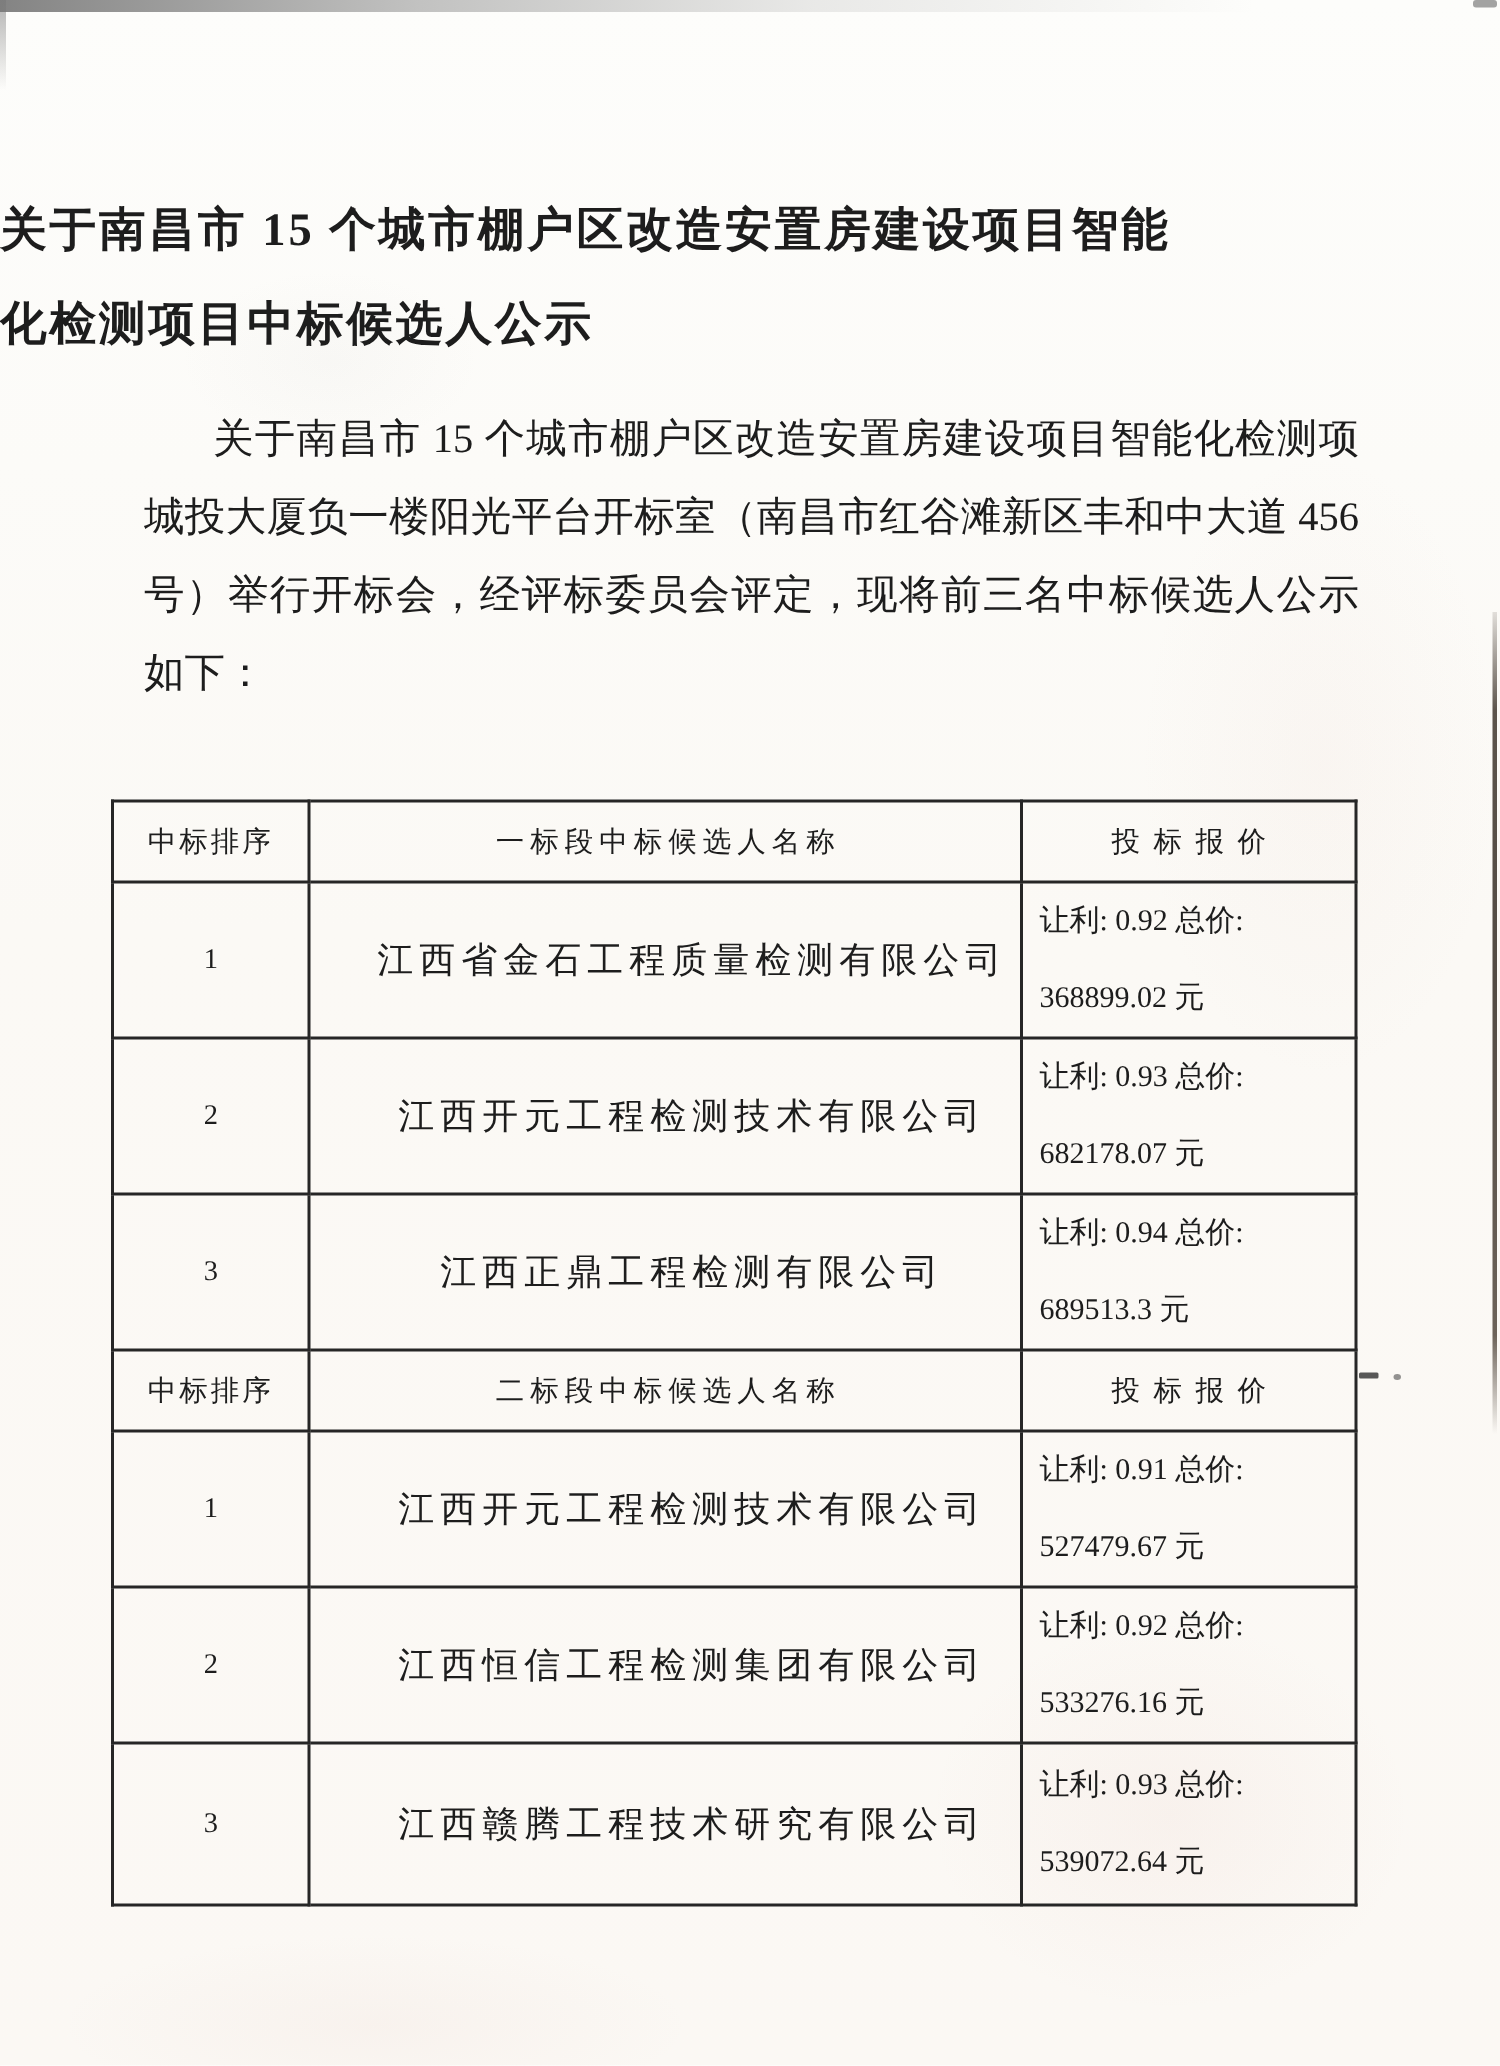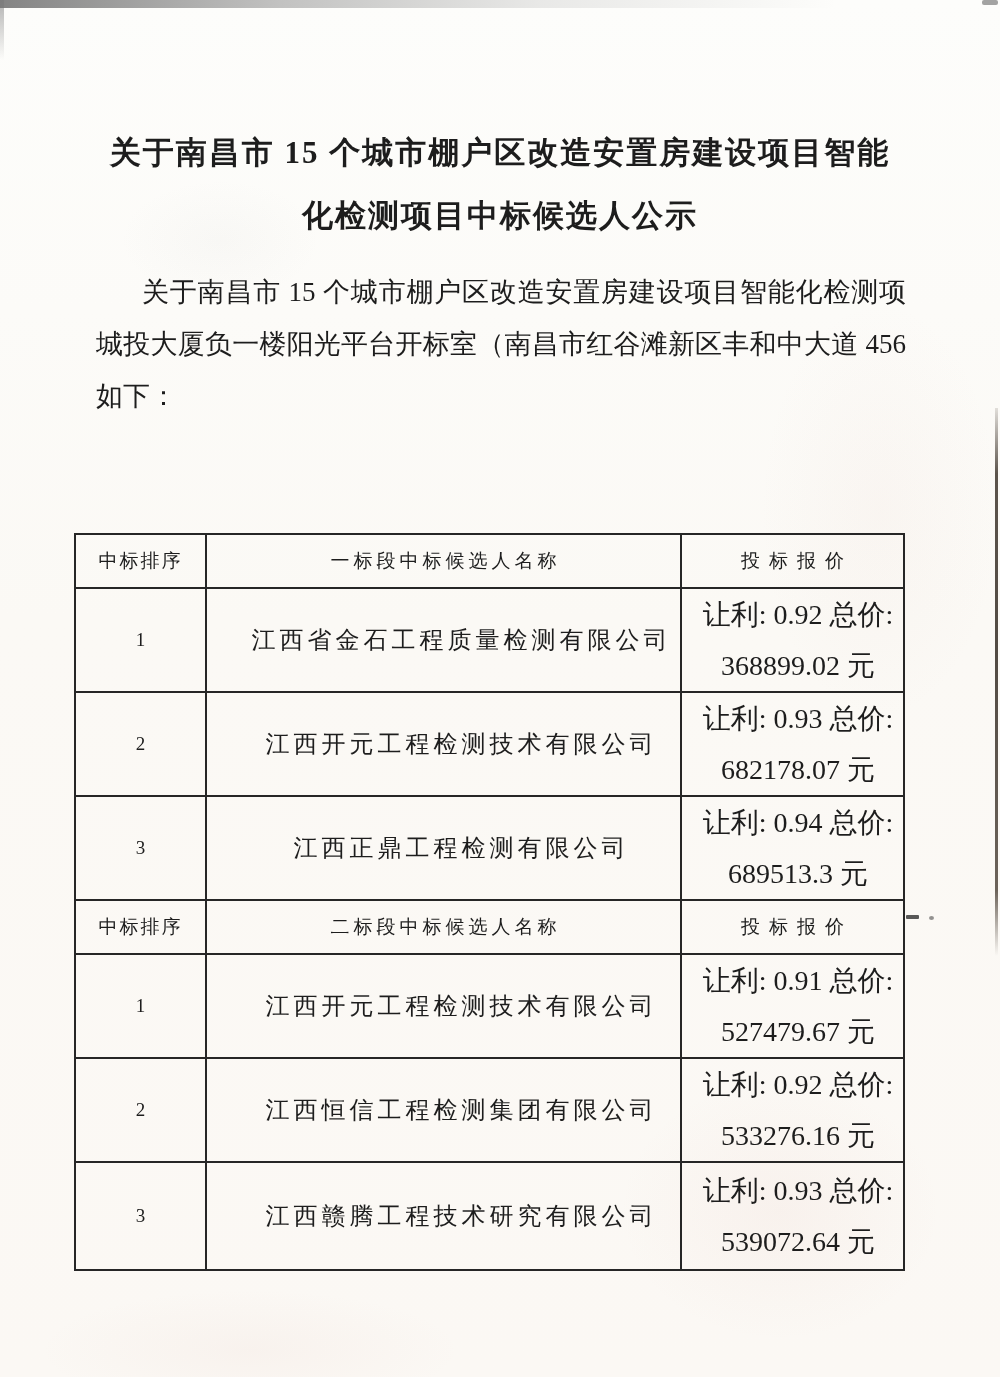--- a/index.html
+++ b/index.html
@@ -30,42 +30,42 @@
   .stain.s1 { left:620px; top:1080px; width:320px; height:260px;
     background:radial-gradient(closest-side, rgba(216,160,148,.08), rgba(216,160,148,0)); }
   .stain.s2 { left:40px; top:1290px; width:420px; height:120px;
     background:radial-gradient(closest-side, rgba(210,165,150,.07), rgba(210,165,150,0)); }
   .stain.s3 { left:760px; top:300px; width:240px; height:420px;
     background:radial-gradient(closest-side, rgba(214,170,158,.06), rgba(214,170,158,0)); }
   .stain.s4 { left:120px; top:180px; width:200px; height:120px;
     background:radial-gradient(closest-side, rgba(170,170,170,.05), rgba(170,170,170,0)); }
 
   
-  .title { position:absolute; top:100px; left:0; width:1000px; text-align:center;
+  .title { position:absolute; top:100px; left:0; width:1000px; 
     font-weight:bold; font-size:31px; line-height:63px; letter-spacing:2px; }
 
   
   .body-text { position:absolute; top:266px; left:96px; width:810px; font-size:27px; }
   .body-line { min-height:52px; line-height:52px; }
   .body-line.fill { text-align:justify; text-align-last:justify; }
   .body-line.indent { padding-left:46px; }
 
   
   table.bid-table { position:absolute; top:533px; left:74px;
     border-collapse:collapse; table-layout:fixed; }
   .bid-table td { border:2px solid #262626; padding:0; text-align:center;
     vertical-align:middle; font-size:19px; overflow:hidden; }
   tr.hdr { height:54px; }
   tr.row { height:101px; }
   tr.row.last { height:108px; }
   td.hdr-rank { letter-spacing:2px; }
   td.hdr-name { letter-spacing:4px; text-indent:4px; }
   td.hdr-price { letter-spacing:9px; text-indent:9px; }
   td.cell-company { font-size:24px; letter-spacing:4px; text-indent:4px;padding-left:32px; }
-  td.cell-bid { text-align:center; padding-left:11px; font-size:28px;margin-left:38px; }
+  td.cell-bid { text-align:left; padding-left:11px; font-size:20px;margin-left:38px; }
   .bid-line { line-height:51px; white-space:nowrap; }
 </style>
 </head>
 <body>
 
 <div class="top-band"></div>
 <div class="top-dot"></div>
 <div class="left-edge"></div>
 <div class="right-line"></div>
 <div class="mark-dash"></div>
@@ -76,20 +76,21 @@
 <div class="stain s4"></div>
 
 <h1 class="title">
   <div>关于南昌市 15 个城市棚户区改造安置房建设项目智能</div>
   <div>化检测项目中标候选人公示</div>
 </h1>
 
 <section class="body-text">
   <div class="body-line fill indent">关于南昌市 15 个城市棚户区改造安置房建设项目智能化检测项</div>
   <div class="body-line fill">城投大厦负一楼阳光平台开标室（南昌市红谷滩新区丰和中大道 456</div>
+  <div class="body-line fill">号）举行开标会，经评标委员会评定，现将前三名中标候选人公示</div>
   <div class="body-line">如下：</div>
 </section>
 
 <table class="bid-table">
   <colgroup>
     <col style="width:131px">
     <col style="width:475px">
     <col style="width:223px">
   </colgroup>
   <tbody>

